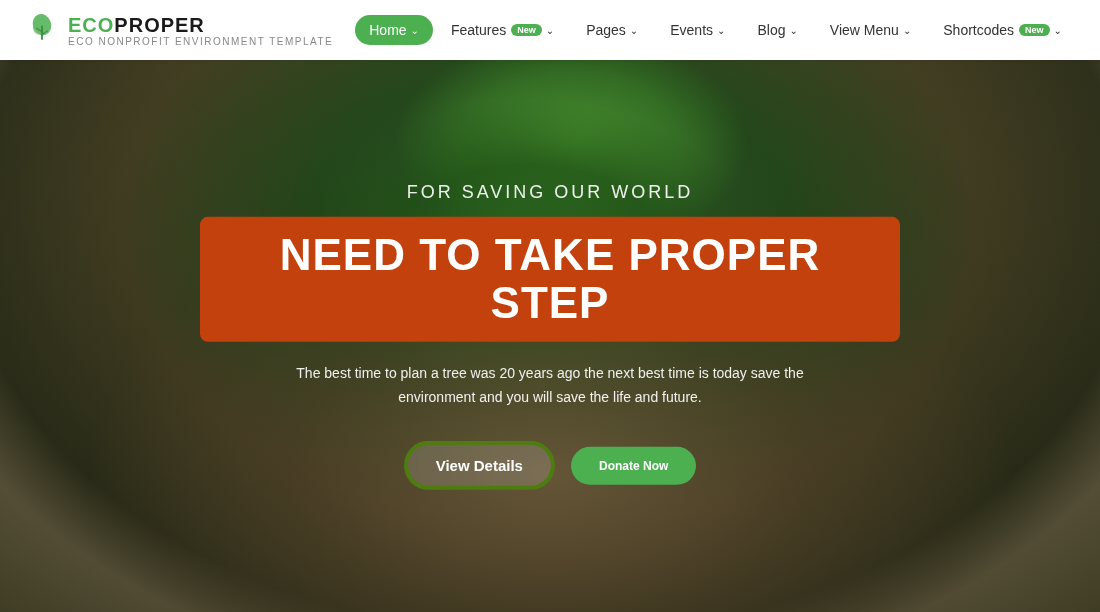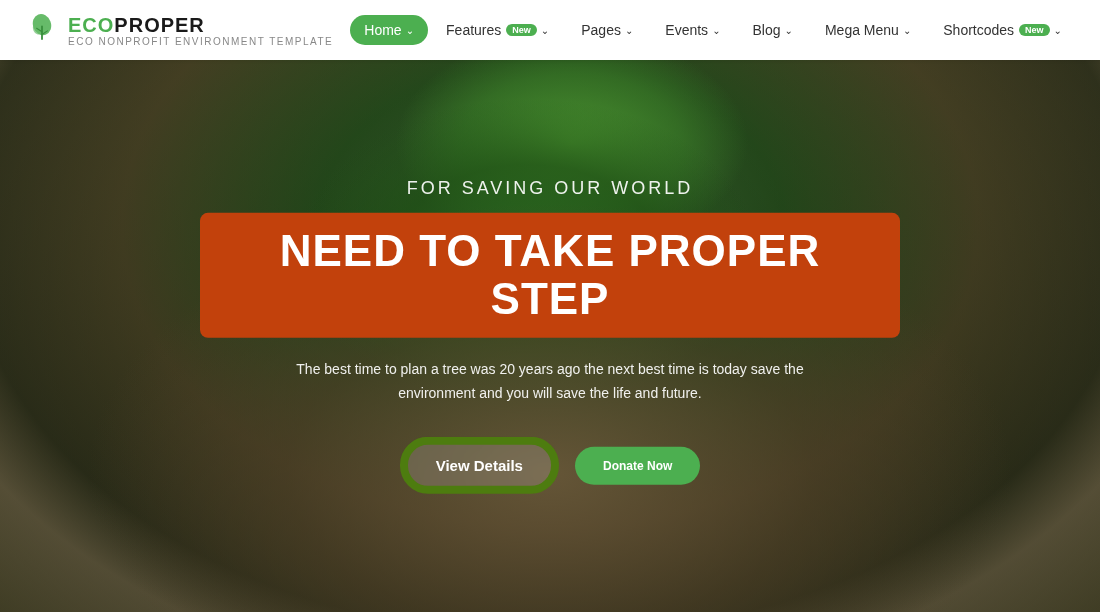--- a/index.html
+++ b/index.html
@@ -155,21 +155,21 @@
     }
     .hero-buttons {
       display: flex;
       gap: 16px;
       justify-content: center;
       align-items: center;
     }
     .btn-outline {
       padding: 12px 28px;
       border-radius: 28px;
-      border: 8px solid #4d7c0f;
+      border: 4px solid #4d7c0f;
       background: rgba(255,255,255,0.15);
       color: #fff;
       font-size: 15px;
       font-weight: 600;
       cursor: pointer;
       backdrop-filter: blur(2px);
     }
     .btn-solid {
       padding: 12px 28px;
       border-radius: 28px;
@@ -225,21 +225,21 @@
       <span>Events</span>
       <span class="chevron">⌄</span>
     </div>
 
     <div class="nav-item">
       <span>Blog</span>
       <span class="chevron">⌄</span>
     </div>
 
     <div class="nav-item">
-      <span>Mega Menu</span>
+      <span>View Menu</span>
       <span class="chevron">⌄</span>
     </div>
 
     <div class="nav-item">
       <span>Shortcodes</span>
       <span class="badge">New</span>
       <span class="chevron">⌄</span>
     </div>
   </div>
 </nav>

